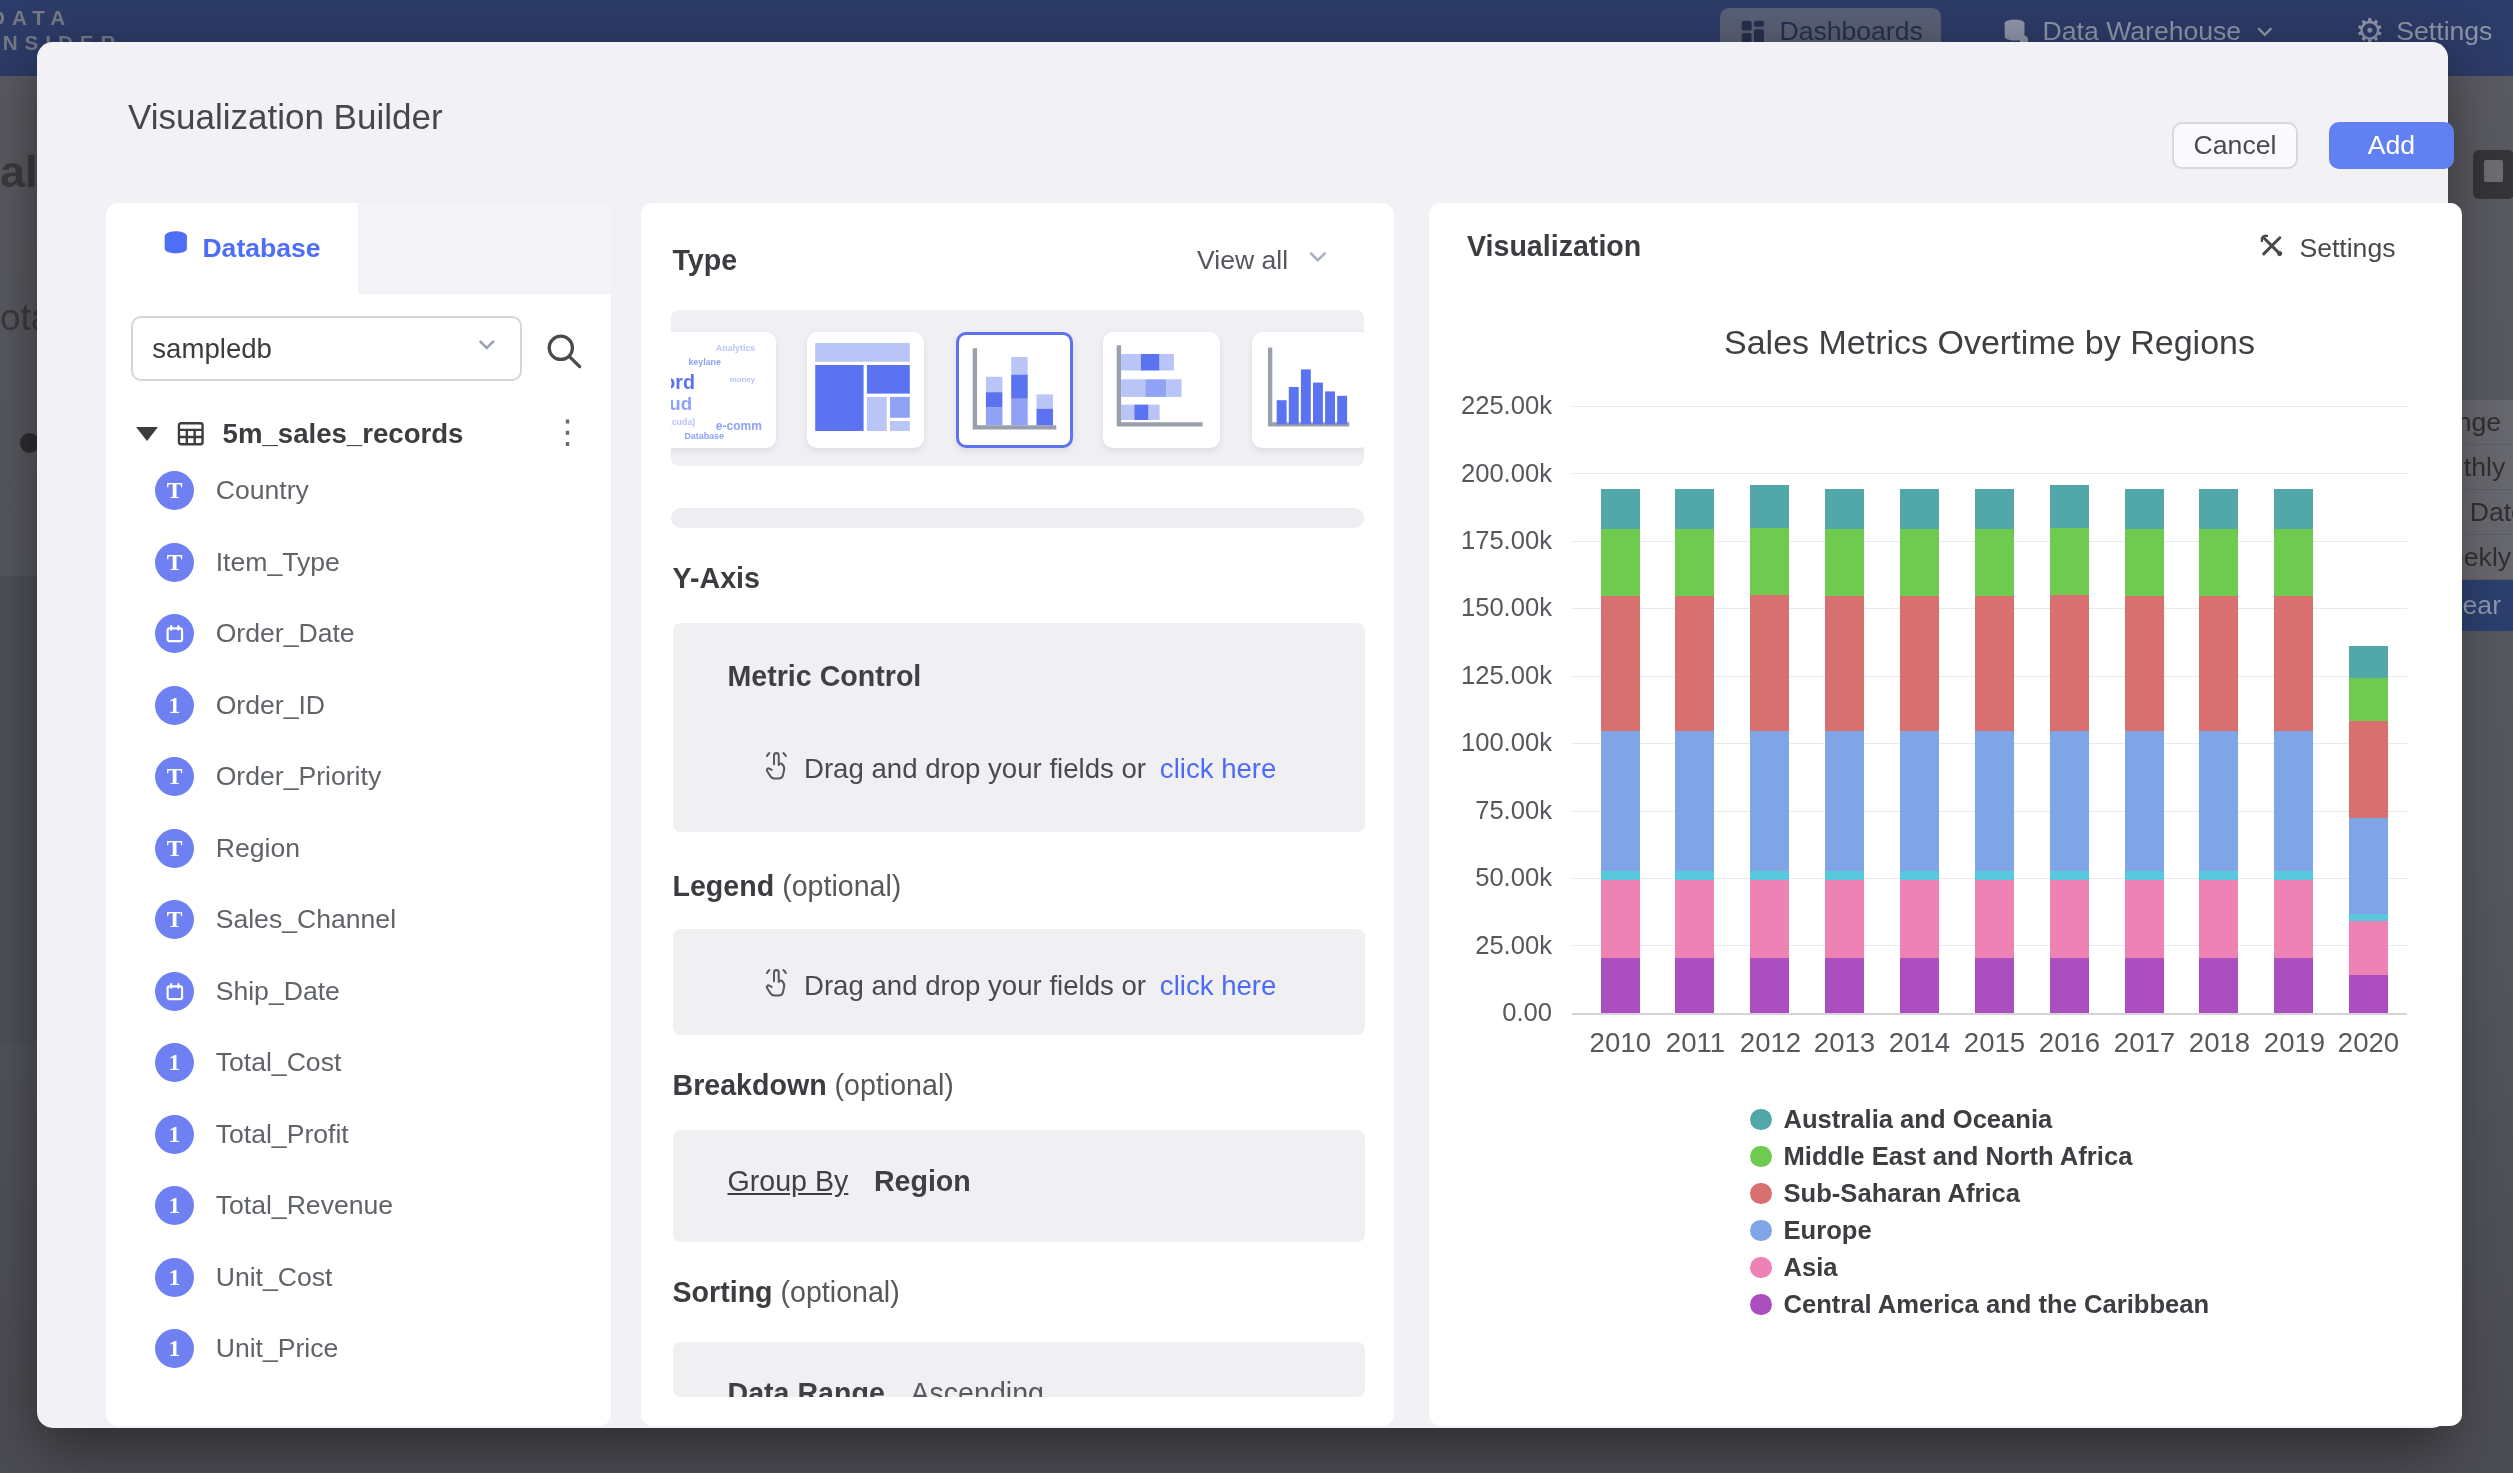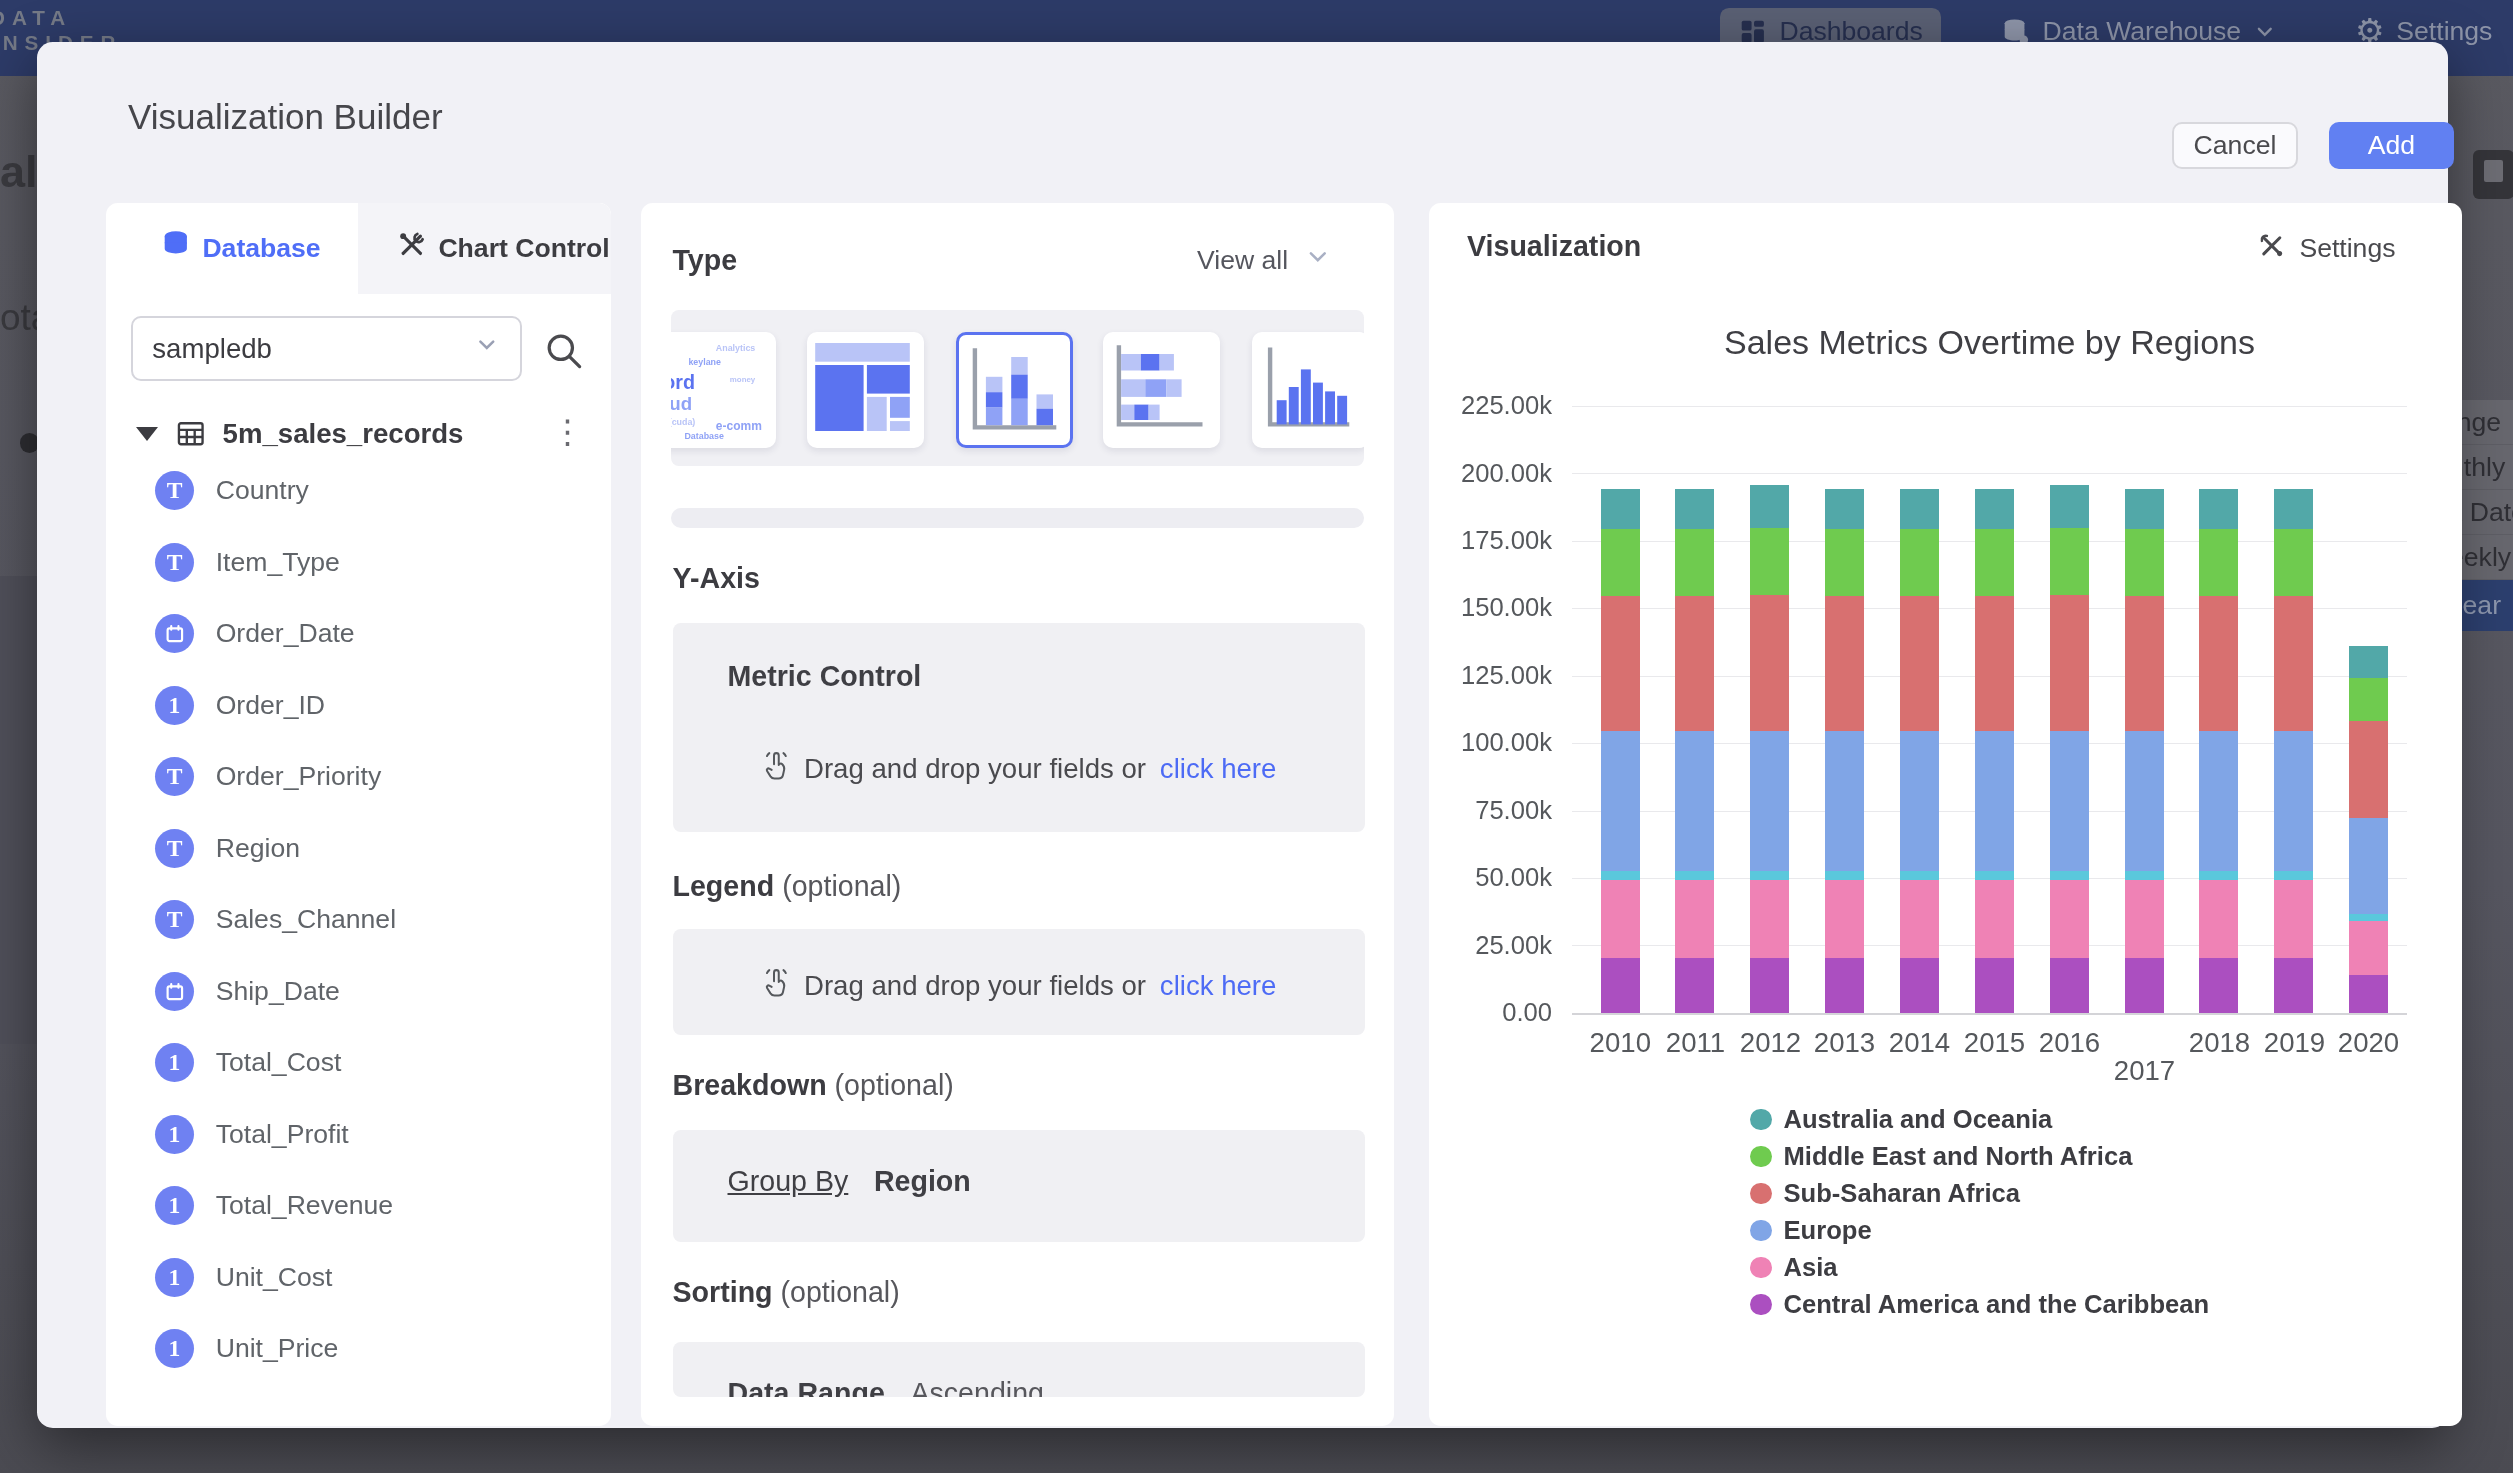--- a/index.html
+++ b/index.html
@@ -149,30 +149,20 @@
       <div id="tab-chart-control-bg"></div>
       <div class="tab" id="tab-database">
         <span>
           <svg width="29.6" height="29.6" viewBox="0 0 24 24" fill="none" stroke="#4f6ef7" stroke-width="2">
             <ellipse cx="12" cy="5" rx="8" ry="3" fill="#4f6ef7"></ellipse>
             <path d="M4 5v5c0 1.7 3.6 3 8 3s8-1.3 8-3V5" fill="#4f6ef7"></path>
             <path d="M4 10v5c0 1.7 3.6 3 8 3s8-1.3 8-3v-5" fill="#4f6ef7"></path>
           </svg></span>
         <span>Database</span>
       </div>
-      <div class="tab" id="tab-chart-control">
-        <span>
-          <svg width="29.6" height="29.6" viewBox="0 0 24 24" stroke="#3c3c41" stroke-width="2.6" stroke-linecap="round" fill="none">
-            <path d="M5 5 L19 19"></path>
-              <path d="M19 5 L5 19"></path>
-            <circle cx="5" cy="5" r="2.4" fill="#3c3c41" stroke="none"></circle>
-            <path d="M16.5 3.2 a3.4 3.4 0 1 0 4.3 4.3" stroke-width="2.2"></path>
-          </svg></span>
-        <span>Chart Control</span>
-      </div>
 
       <div id="db-select">
         <span>sampledb</span>
         <span>
           <svg width="25.6" height="25.6" viewBox="0 0 24 24" fill="none" stroke="#9aa0b4" stroke-width="2.4" stroke-linecap="round">
               <path d="M6 9l6 6 6-6"></path>
             </svg>
         </span>
       </div>
       <div id="search-btn">
@@ -492,21 +482,21 @@
           <div class="xlab" style="left: 460px;">2016</div>
           <div class="bar" style="left: 553px;">
             <div class="seg" style="height: 55px; background: rgb(171, 79, 192);"></div>
             <div class="seg" style="height: 78px; background: rgb(239, 130, 181);"></div>
             <div class="seg" style="height: 9.4px; background: rgb(90, 200, 220);"></div>
             <div class="seg" style="height: 140px; background: rgb(128, 165, 230);"></div>
             <div class="seg" style="height: 135px; background: rgb(216, 112, 112);"></div>
             <div class="seg" style="height: 67px; background: rgb(111, 203, 79);"></div>
             <div class="seg" style="height: 40px; background: rgb(82, 168, 168);"></div>
           </div>
-          <div class="xlab" style="left: 535px; margin-top: 28px;">2017</div>
+          <div class="xlab" style="left: 535px;">2017</div>
           <div class="bar" style="left: 627px;">
             <div class="seg" style="height: 55px; background: rgb(171, 79, 192);"></div>
             <div class="seg" style="height: 78px; background: rgb(239, 130, 181);"></div>
             <div class="seg" style="height: 9.4px; background: rgb(90, 200, 220);"></div>
             <div class="seg" style="height: 140px; background: rgb(128, 165, 230);"></div>
             <div class="seg" style="height: 135px; background: rgb(216, 112, 112);"></div>
             <div class="seg" style="height: 67px; background: rgb(111, 203, 79);"></div>
             <div class="seg" style="height: 40px; background: rgb(82, 168, 168);"></div>
           </div>
           <div class="xlab" style="left: 610px;">2018</div>

